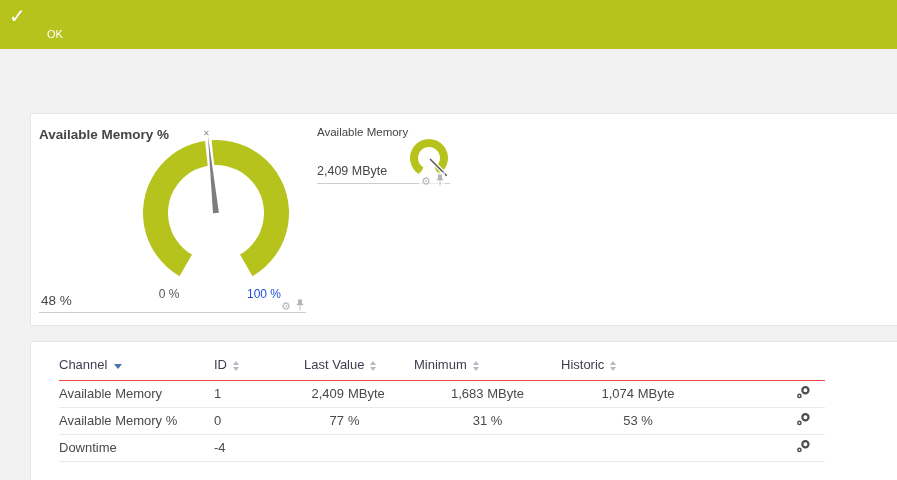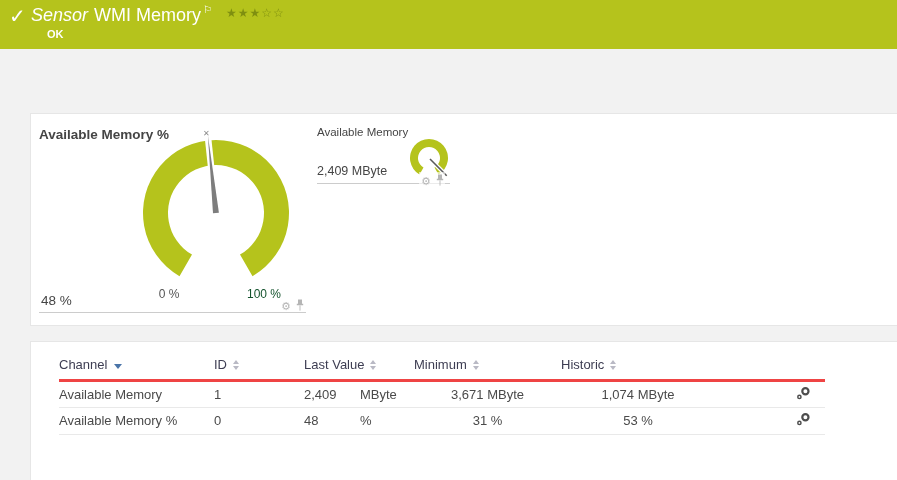--- a/index.html
+++ b/index.html
@@ -11,80 +11,74 @@
     color:#4a4a4a;
   }
   
   .statusbar { position:absolute; left:0; top:0; width:897px; height:49px; background:#b5c31c; }
   .statusbar .check { position:absolute; left:9px; top:4px; font-size:20px; font-weight:bold; color:#fff; }
   .titleRow { position:absolute; left:31px; top:5px; display:flex; align-items:flex-start; color:#fff; }
   .titleRow .kind { font-style:italic; font-size:18px; }
   .titleRow .ttl { font-size:18px; margin-left:6px; white-space:nowrap; }
   .titleRow .flag { font-size:10px; margin-left:2px; margin-top:-1px; }
   .titleRow .stars { font-size:12px; letter-spacing:1px; color:#7f8f10; margin-left:14px; margin-top:1px; }
-  .statusbar .ok { position:absolute; left:47px; top:28px; font-size:11px; font-weight:bold; color:#fff; }
+  .statusbar .ok { position:absolute; left:47px; top:28px; font-size:11px; font-weight:normal; color:#fff; }
   
   .tabbar { position:absolute; left:0; top:49px; width:897px; height:61px; }
   .tab { position:absolute; top:64px; height:33px; display:flex; align-items:center; justify-content:center;
          font-size:13.5px; color:#4a4a4a; border-bottom:3px solid transparent; cursor:pointer; white-space:nowrap; }
   .tab.active { border-bottom-color:#1d9bd7; }
   .tab .ticon { display:flex; align-items:center; margin-right:7px; }
   .tab .tnum { font-weight:bold; color:#333; margin-right:6px; }
   .tab .gearGlyph { font-family:"DejaVu Sans",sans-serif; font-size:14px; color:#555; margin-right:7px; }
   
   .panel { position:absolute; background:#fff; border:1px solid #e6e6e6; }
   #panel-gauges { left:30px; top:113px; width:868px; height:213px; }
   #panel-table  { left:30px; top:341px; width:868px; height:140px; }
   
   .tile1-title { position:absolute; left:8px; top:13px; font-size:13.5px; font-weight:bold; color:#454545; }
   .tile1-svg { position:absolute; left:105px; top:15px; }
   .tile1-min { position:absolute; left:122px; top:173px; width:32px; text-align:center; font-size:12px; color:#555; }
-  .tile1-max { position:absolute; left:215px; top:173px; width:36px; text-align:center; font-size:12px; color:#14532d; }
+  .tile1-max { position:absolute; left:215px; top:173px; width:36px; text-align:center; font-size:12px; color:#1d4ed8; }
   .tile1-value { position:absolute; left:10px; top:179px; font-size:13.5px; color:#454545; }
   .tile1-line { position:absolute; left:8px; top:198px; width:267px; border-bottom:1px solid #ccc; }
   .tileIcons { position:absolute; display:flex; align-items:center; gap:4px; }
   .tileIcons .gearGlyph { font-family:"DejaVu Sans",sans-serif; font-size:11px; color:#b5b5b5; }
   #icons1 { left:250px; top:183px; }
   
   .tile2-title { position:absolute; left:286px; top:12px; font-size:11.5px; color:#454545; }
   .tile2-svg { position:absolute; left:372px; top:18px; }
   .tile2-value { position:absolute; left:286px; top:50px; font-size:12.5px; color:#454545; }
   .tile2-line { position:absolute; left:286px; top:69px; width:133px; border-bottom:1px solid #ccc; }
   #icons2 { left:388px; top:58px; background:rgba(255,255,255,0.6); padding-left:2px; }
   
   table.channels { position:absolute; left:28px; top:8px; border-collapse:collapse; table-layout:fixed; width:766px; }
   table.channels col.c1{width:155px} table.channels col.c2{width:90px} table.channels col.c3{width:110px}
   table.channels col.c4{width:147px} table.channels col.c5{width:154px} table.channels col.c6{width:110px}
   table.channels th { height:30px; font-weight:normal; font-size:13px; color:#3d3d52; text-align:left;
-                      border-bottom:3px solid #ef4444; vertical-align:middle; white-space:nowrap; }
+                      border-bottom:1px solid #ef4444; vertical-align:middle; white-space:nowrap; }
   table.channels td { height:27px; font-size:13px; color:#4a4a4a; border-bottom:1px solid #e9e9e9;
                       vertical-align:middle; white-space:nowrap; }
   th.r, td.r { text-align:center; }
   td.icn, th.icn { text-align:right; padding-right:14px; }
-  .c-last .num { display:inline-block; width:40px; }
-  .c-last .unit { display:inline-block; padding-left:16px; }
+  .c-last .num { display:inline-block; width:40px; text-align:right; }
+  .c-last .unit { display:inline-block; padding-left:4px; }
   
   .arrow-down { display:inline-block; margin-left:7px; width:0; height:0;
                 border-left:4px solid transparent; border-right:4px solid transparent; border-top:5px solid #4a74a8; }
   .sort-both { display:inline-block; margin-left:6px; vertical-align:middle; }
   .sort-both i { display:block; width:0; height:0; border-left:3.5px solid transparent; border-right:3.5px solid transparent; }
   .sort-both i.up { border-bottom:4px solid #b9b9c4; margin-bottom:2px; }
   .sort-both i.dn { border-top:4px solid #b9b9c4; }
 </style>
 </head>
 <body>
 
 <header class="statusbar">
   <span class="check">✓</span>
-  <div class="titleRow">
-    <span class="kind">Sensor</span>
-    <span class="ttl">WMI Memory</span>
-    <span class="flag">⚐</span>
-    <span class="stars"><span>★★★</span><span>☆☆</span></span>
-  </div>
   <span class="ok">OK</span>
 </header>
 
 <nav class="tabbar">
   <div class="tab active" style="left:30px;width:122px">
     <span class="ticon">
       <svg width="16" height="16" viewBox="0 0 16 16">
         <path d="M4.6,14.5 A6.8 6.8 0 1 1 11.4,14.5 L9.5,11.2 A3 3 0 1 0 6.5,11.2 Z" fill="#1d9bd7"></path>
         <line x1="8" y1="8.6" x2="5.3" y2="1" stroke="#ffffff" stroke-width="2.6"></line>
         <line x1="8" y1="8.6" x2="5.6" y2="1.4" stroke="#1d9bd7" stroke-width="1.2"></line>
@@ -202,33 +196,44 @@
         <th class="r"><span>Minimum</span><span class="sort-both"><i class="up"></i><i class="dn"></i></span></th>
         <th class="r"><span>Historic</span><span class="sort-both"><i class="up"></i><i class="dn"></i></span></th>
         <th class="icn"></th>
       </tr>
     </thead>
     <tbody>
       <tr>
         <td>Available Memory</td>
         <td>1</td>
         <td class="c-last"><span class="num">2,409</span><span class="unit">MByte</span></td>
-        <td class="r">3,671 MByte</td>
+        <td class="r">1,683 MByte</td>
         <td class="r">1,074 MByte</td>
         <td class="icn"><span><svg width="15" height="14" viewBox="0 0 15 14">
                 <circle cx="9.4" cy="5.2" r="3.1" fill="none" stroke="#4d4d4d" stroke-width="2.2"></circle>
                 <circle cx="3.4" cy="10.9" r="1.6" fill="none" stroke="#4d4d4d" stroke-width="1.5"></circle>
               </svg></span></td>
       </tr>
       <tr>
         <td>Available Memory %</td>
         <td>0</td>
-        <td class="c-last"><span class="num">48</span><span class="unit">%</span></td>
+        <td class="c-last"><span class="num">77</span><span class="unit">%</span></td>
         <td class="r">31 %</td>
         <td class="r">53 %</td>
         <td class="icn"><span><svg width="15" height="14" viewBox="0 0 15 14">
                 <circle cx="9.4" cy="5.2" r="3.1" fill="none" stroke="#4d4d4d" stroke-width="2.2"></circle>
                 <circle cx="3.4" cy="10.9" r="1.6" fill="none" stroke="#4d4d4d" stroke-width="1.5"></circle>
               </svg></span></td>
       </tr>
+      <tr>
+        <td>Downtime</td>
+        <td>-4</td>
+        <td class="c-last"><span class="num"></span><span class="unit"></span></td>
+        <td class="r"></td>
+        <td class="r"></td>
+        <td class="icn"><span><svg width="15" height="14" viewBox="0 0 15 14">
+                <circle cx="9.4" cy="5.2" r="3.1" fill="none" stroke="#4d4d4d" stroke-width="2.2"></circle>
+                <circle cx="3.4" cy="10.9" r="1.6" fill="none" stroke="#4d4d4d" stroke-width="1.5"></circle>
+              </svg></span></td>
+      </tr>
     </tbody>
   </table>
 </section>
 
 </body></html>

